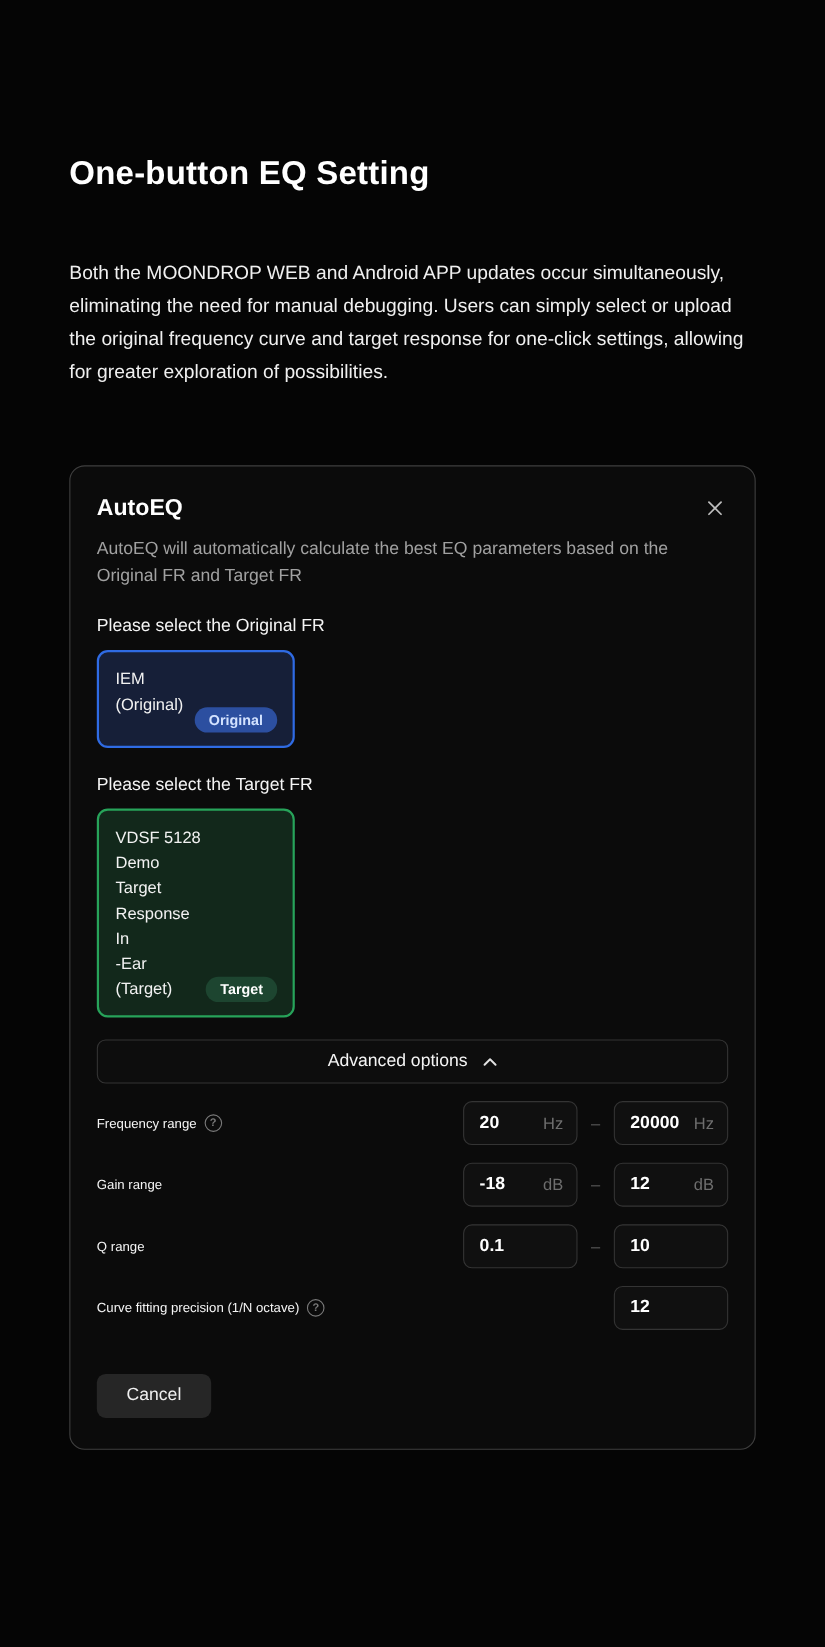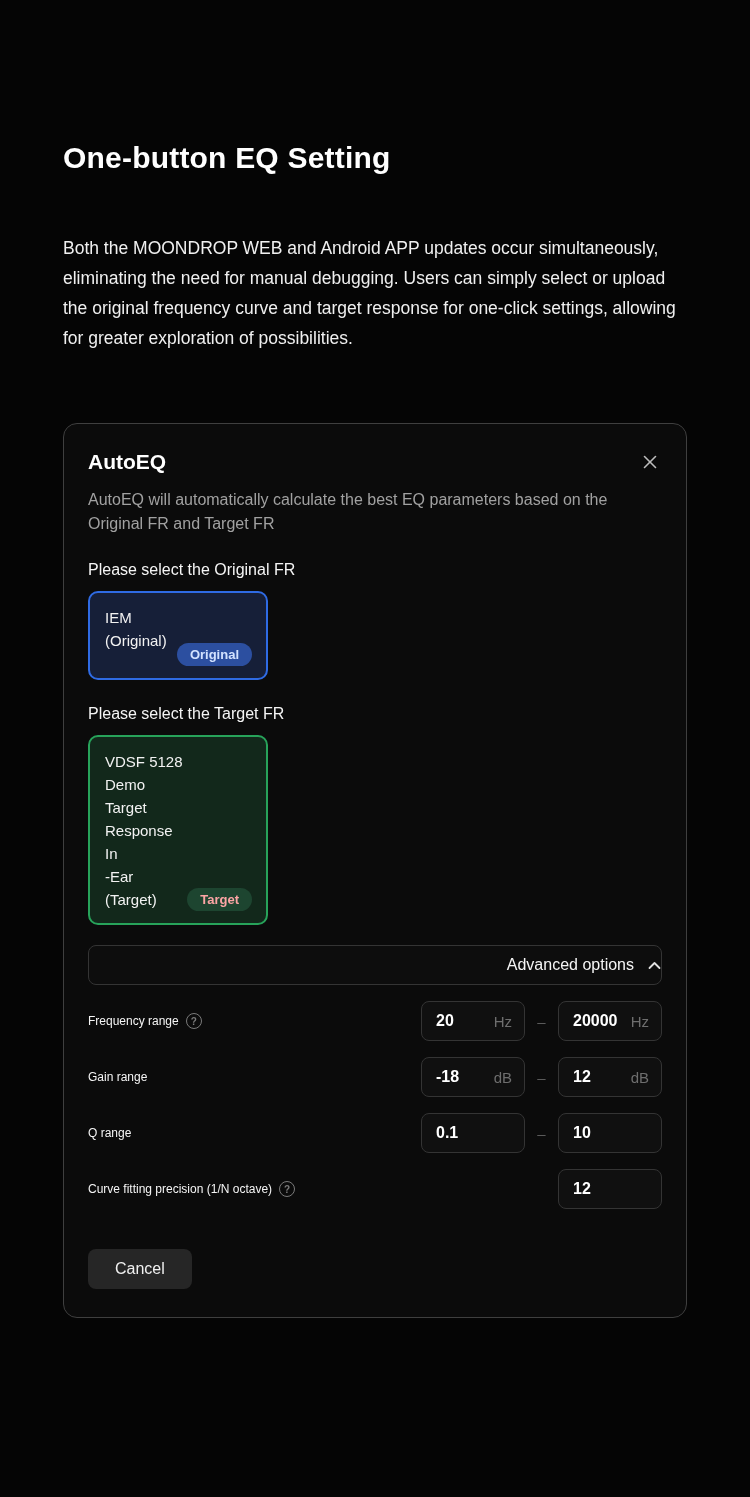--- a/index.html
+++ b/index.html
@@ -98,33 +98,33 @@
   }
   .fr-badge {
     align-self: flex-end;
     margin-top: 8px;
     font-size: 13px;
     font-weight: 700;
     padding: 4px 13px;
     border-radius: 999px;
   }
   .fr-badge.original-badge { background: #2c4fa0; color: #d3e2ff; }
-  .fr-badge.target-badge { background: #1d4530; color: #fca5a5; }
+  .fr-badge.target-badge { background: #1d4530; color: #ffffff; }
 
   
   .advanced-btn {
     margin-top: 20px;
     width: 100%;
     height: 40px;
     background: #0d0d0d;
     border: 1px solid #343434;
     border-radius: 8px;
     display: flex;
     align-items: center;
-    justify-content: flex-end;
+    justify-content: center;
     gap: 14px;
     color: #f5f5f5;
     font-size: 16px;
     font-weight: 500;
     font-family: inherit;
     cursor: pointer;
   }
   .advanced-btn svg { stroke: #e0e0e0; }
 
   

